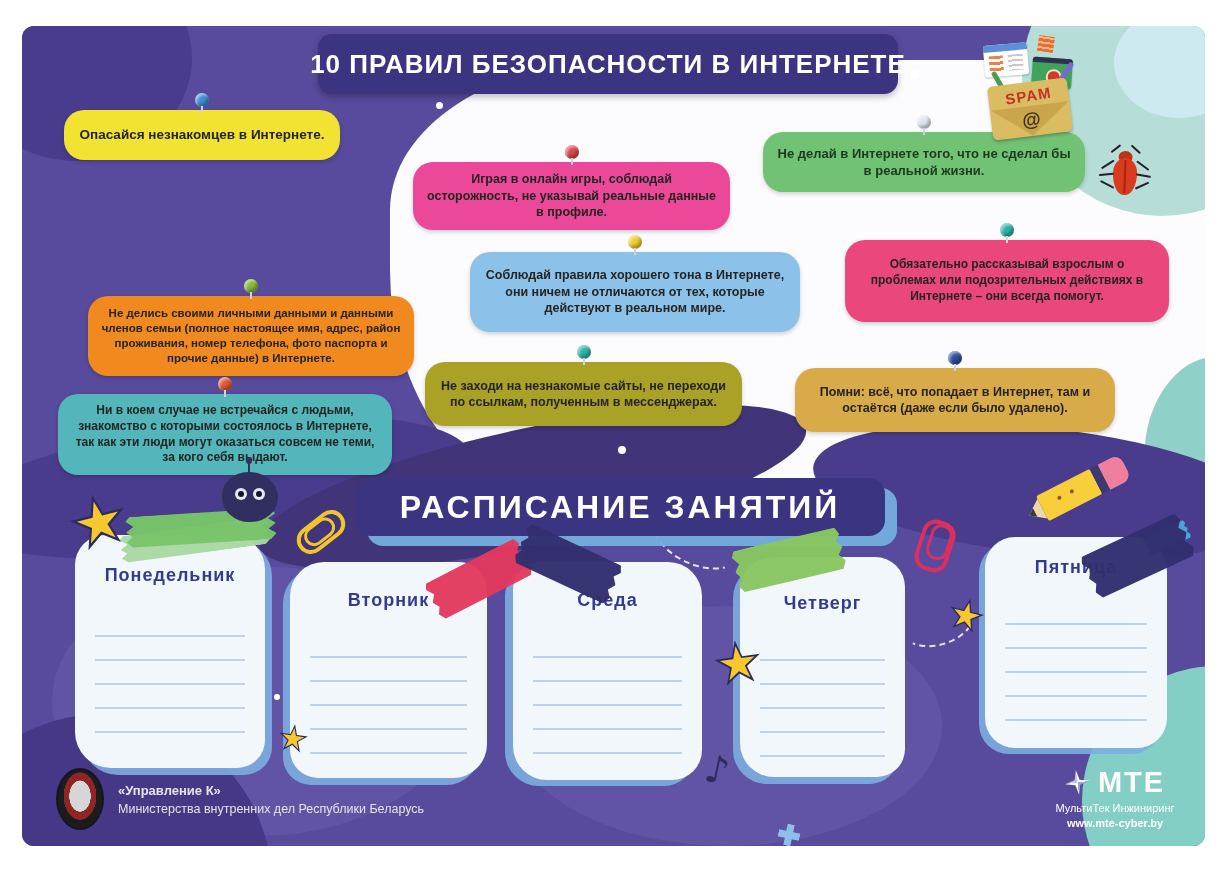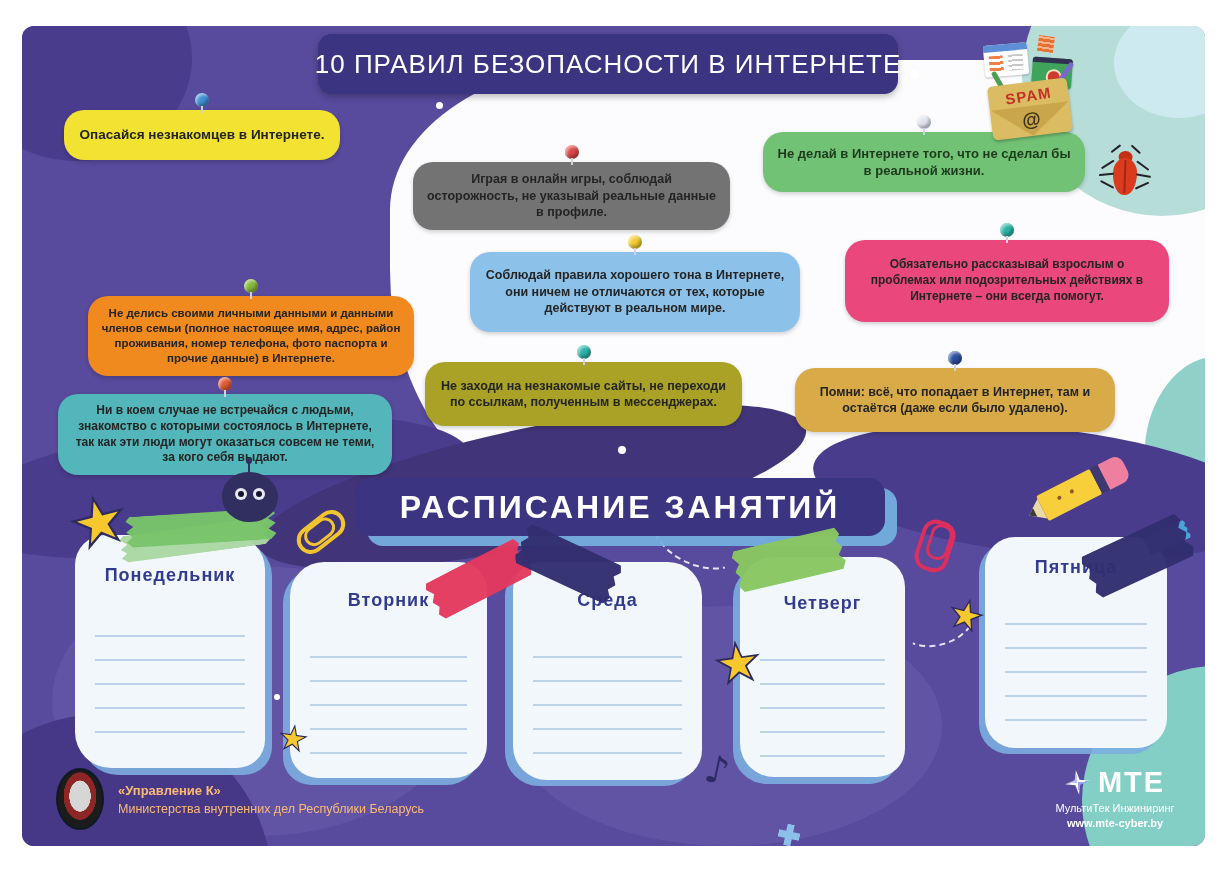--- a/index.html
+++ b/index.html
@@ -31,21 +31,21 @@
   .dot5 { left:252px; top:668px; width:6px; height:6px; }
   .arc { position:absolute; border:2px dashed rgba(255,255,255,.85); border-color:transparent transparent rgba(255,255,255,.85) transparent; border-radius:50%; z-index:2; }
   .arc1 { left:872px; top:558px; width:84px; height:62px; transform:rotate(-18deg); }
   .arc2 { left:626px; top:468px; width:104px; height:72px; transform:rotate(26deg); }
   .plus { position:absolute; left:756px; top:798px; width:22px; height:22px; background:#8cc0ea; z-index:2; transform:rotate(12deg);
           clip-path:polygon(34% 0,66% 0,66% 34%,100% 34%,100% 66%,66% 66%,66% 100%,34% 100%,34% 66%,0 66%,0 34%,34% 34%); }
 
   
   .title-banner { position:absolute; left:296px; top:8px; width:580px; height:60px; background:#3b3480; border-radius:14px;
                   display:flex; align-items:center; justify-content:center; z-index:3; box-shadow:0 3px 6px rgba(0,0,0,.25); }
-  .title-banner span { color:#fff; font-weight:normal; font-size:26px; letter-spacing:1px; white-space:nowrap; }
+  .title-banner span { color:#fff; font-weight:bold; font-size:26px; letter-spacing:1px; white-space:nowrap; }
   .sched-banner { position:absolute; left:333px; top:452px; width:530px; height:58px; background:#3b3480; border-radius:16px;
                   display:flex; align-items:center; justify-content:center; z-index:3; box-shadow:12px 10px 0 rgba(116,174,222,.95); }
   .sched-banner span { color:#fff; font-weight:bold; font-size:32px; letter-spacing:3px; white-space:nowrap; }
 
   
   .rule { position:absolute; border-radius:20px; padding:9px 12px; display:flex; align-items:center; justify-content:center;
           z-index:3; box-shadow:0 2px 4px rgba(0,0,0,.18); }
   .rule-text { width:100%; text-align:center; font-weight:bold; color:#242424; line-height:1.32; }
   .r1  { left:42px;  top:84px;  width:276px; min-height:50px; }  .r1 .rule-text { font-size:13.5px; }
   .r2  { left:46px;  top:172px; width:332px; min-height:62px; }  .r2 .rule-text { font-size:12.5px; }
@@ -136,21 +136,21 @@
   .s-win2::after { content:''; position:absolute; left:14px; top:11px; width:12px; height:12px; background:#d03a2a; border:2px solid #f2e2c0; border-radius:50%; }
   .s-tab { position:absolute; left:58px; top:2px; width:16px; height:16px; transform:rotate(8deg); background:repeating-linear-gradient(0deg,#e8702e 0 3px,#f5b48e 3px 5px); }
   .s-stick1 { position:absolute; left:80px; top:26px; width:5px; height:34px; background:#7a68cc; transform:rotate(35deg); border-radius:2px; }
   .s-stick2 { position:absolute; left:18px; top:36px; width:5px; height:30px; background:#4d9e52; transform:rotate(-30deg); border-radius:2px; }
   .s-env { position:absolute; left:10px; top:48px; width:80px; height:54px; background:#dcbc62; border-radius:5px; transform:rotate(-7deg); overflow:hidden; box-shadow:0 2px 3px rgba(0,0,0,.25); }
   .s-env::before { content:''; position:absolute; left:1px; top:24px; width:0; height:0; border-left:39px solid transparent; border-right:39px solid transparent; border-top:30px solid #c9a64b; }
   .s-spam { position:absolute; left:0; right:0; top:5px; text-align:center; color:#c03326; font-weight:bold; font-size:15px; letter-spacing:1px; transform:rotate(-2deg); }
   .s-at { position:absolute; left:0; right:0; top:27px; text-align:center; color:#3c3114; font-weight:bold; font-size:19px; }
 
   
-  .footer-left { position:absolute; left:34px; top:742px; display:flex; gap:14px; align-items:center; z-index:5; color:#fdba74; }
+  .footer-left { position:absolute; left:34px; top:742px; display:flex; gap:14px; align-items:center; z-index:5; color:#e5e5e5; }
   .emblem { width:48px; height:62px; border-radius:50%; border:2px solid #101824;
             background:radial-gradient(ellipse at 50% 45%, #d6d6d6 0 34%, #8e2626 35% 52%, #1c1c1c 53% 72%, #27521f 73% 100%); }
   .org-name { font-size:13px; font-weight:bold; margin-bottom:4px; }
   .org-sub  { font-size:12.5px; font-weight:normal; }
   .footer-right { position:absolute; left:1003px; top:740px; width:180px; display:flex; flex-direction:column; align-items:center; z-index:5; color:#fff; }
   .brand-row { display:flex; align-items:center; gap:8px; }
   .mte-star { width:25px; height:25px; transform:rotate(-8deg);
               background:conic-gradient(#ffffff 0 90deg,#93a5e8 90deg 180deg,#ffffff 180deg 270deg,#bcc6f2 270deg 360deg);
               clip-path:polygon(50% 0,60% 40%,100% 50%,60% 60%,50% 100%,40% 60%,0 50%,40% 40%); }
   .brand-name { font-size:29px; font-weight:bold; letter-spacing:2px;text-align:center; }
@@ -193,21 +193,21 @@
       <div class="rule-text">Опасайся незнакомцев в Интернете.</div>
     </div>
     <div class="rule r3" style="background-color: rgb(240, 138, 30);">
       <div class="pin" style="background-color: rgb(132, 184, 56);"></div>
       <div class="rule-text">Не делись своими личными данными и данными членов семьи (полное настоящее имя, адрес, район проживания, номер телефона, фото паспорта и прочие данные) в Интернете.</div>
     </div>
     <div class="rule r4" style="background-color: rgb(83, 182, 186);">
       <div class="pin" style="background-color: rgb(224, 90, 53);"></div>
       <div class="rule-text">Ни в коем случае не встречайся с людьми, знакомство с которыми состоялось в Интернете, так как эти люди могут оказаться совсем не теми, за кого себя выдают.</div>
     </div>
-    <div class="rule r5" style="background-color: #737373;">
+    <div class="rule r5" style="background-color: #ec4899;">
       <div class="pin" style="background-color: rgb(217, 72, 72);"></div>
       <div class="rule-text">Играя в онлайн игры, соблюдай осторожность, не указывай реальные данные в профиле.</div>
     </div>
     <div class="rule r6" style="background-color: rgb(140, 194, 233);">
       <div class="pin" style="background-color: rgb(242, 202, 46);"></div>
       <div class="rule-text">Соблюдай правила хорошего тона в Интернете, они ничем не отличаются от тех, которые действуют в реальном мире.</div>
     </div>
     <div class="rule r7" style="background-color: rgb(169, 162, 38);">
       <div class="pin" style="background-color: rgb(41, 179, 166);"></div>
       <div class="rule-text">Не заходи на незнакомые сайты, не переходи по ссылкам, полученным в мессенджерах.</div>

